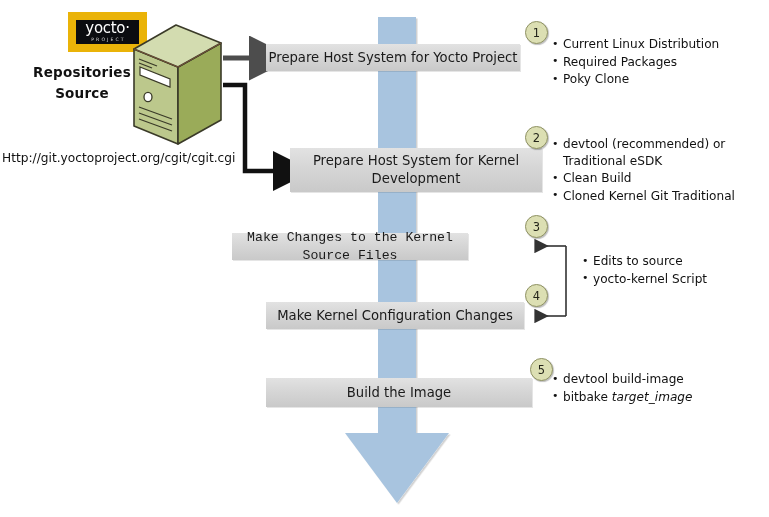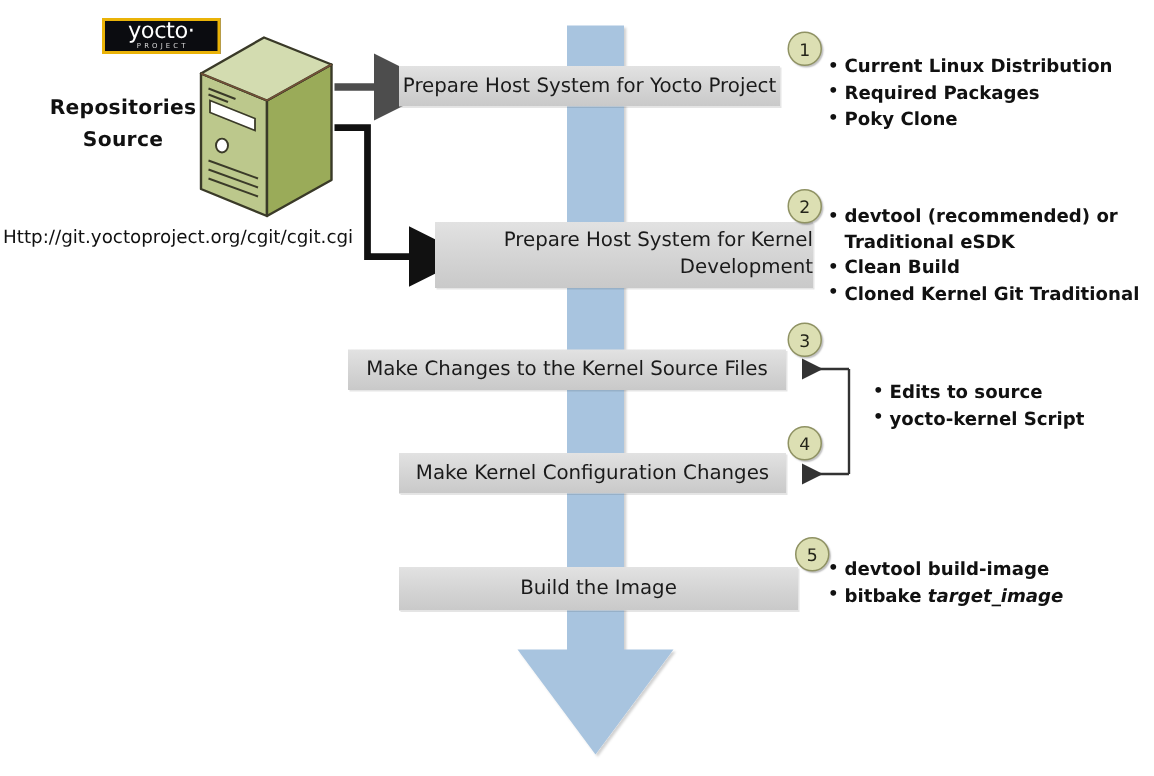--- a/index.html
+++ b/index.html
@@ -26,23 +26,23 @@
   
   #spine-arrow {
     left: 0; top: 0;
     width: 769px; height: 517px;
     pointer-events: none;
   }
 
   
   #yocto-logo {
     left: 68px; top: 12px;
-    width: 79px; height: 24px;
+    width: 79px; height: 40px;
     background: #0b0c10;
-    border: 2px solid #eab308;
+    border: 8px solid #eab308;
     box-sizing: border-box;
     display: flex;
     flex-direction: column;
     align-items: center;
     justify-content: center;
     line-height: 1;
   }
   #yocto-logo .yl-main {
     color: #ffffff;
     font-size: 15px;
@@ -93,30 +93,30 @@
   }
 
   
   .pbox {
     background: linear-gradient(to bottom, #e2e2e2 0%, #d6d6d6 45%, #c9c9c9 100%);
     border: none;
     box-shadow: 1px 1px 0 rgba(0,0,0,0.10);
     display: flex;
     align-items: center;
     justify-content: center;
-    text-align: right;
+    text-align: center;
     font-size: 13.2px;
     color: #1a1a1a;
     line-height: 18px;
     box-sizing: border-box;
   }
 
   #box-host-yocto   { left: 266px; top: 44px;  width: 254px; height: 27px; }
   #box-host-kernel  { left: 290px; top: 148px; width: 252px; height: 44px; }
-  #box-kernel-src   { left: 232px; top: 233px; width: 292px; height: 27px; }
+  #box-kernel-src   { left: 232px; top: 233px; width: 236px; height: 27px; font-family: Liberation Mono, monospace; }
   #box-kernel-cfg   { left: 266px; top: 302px; width: 258px; height: 27px; }
   #box-build-image  { left: 266px; top: 378px; width: 266px; height: 29px; }
 
   
   .badge {
     width: 23px; height: 23px;
     border-radius: 50%;
     background: #dcdfb3;
     border: 1.6px solid #8f9263;
     box-sizing: border-box;
@@ -136,21 +136,20 @@
   
   .notes {
     font-size: 12.1px;
     line-height: 16.5px;
     color: #111111;
   }
   .notes ul {
     margin: 0;
     padding: 0;
     list-style: none;
-    font-weight: bold;
   }
   .notes li {
     position: relative;
     padding-left: 11px;
     margin: 0 0 1px 0;
   }
   .notes li::before {
     content: "\2022";
     position: absolute;
     left: 0;

